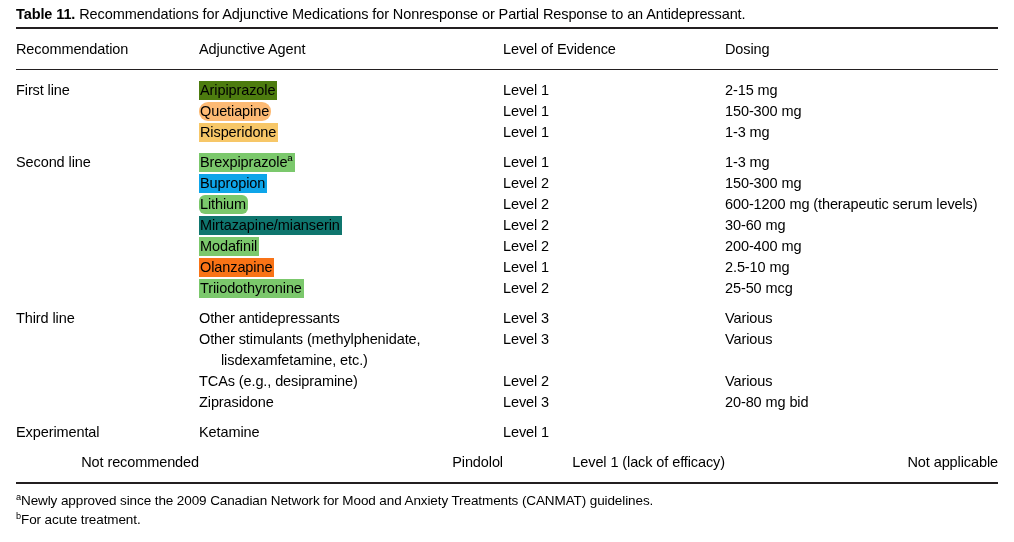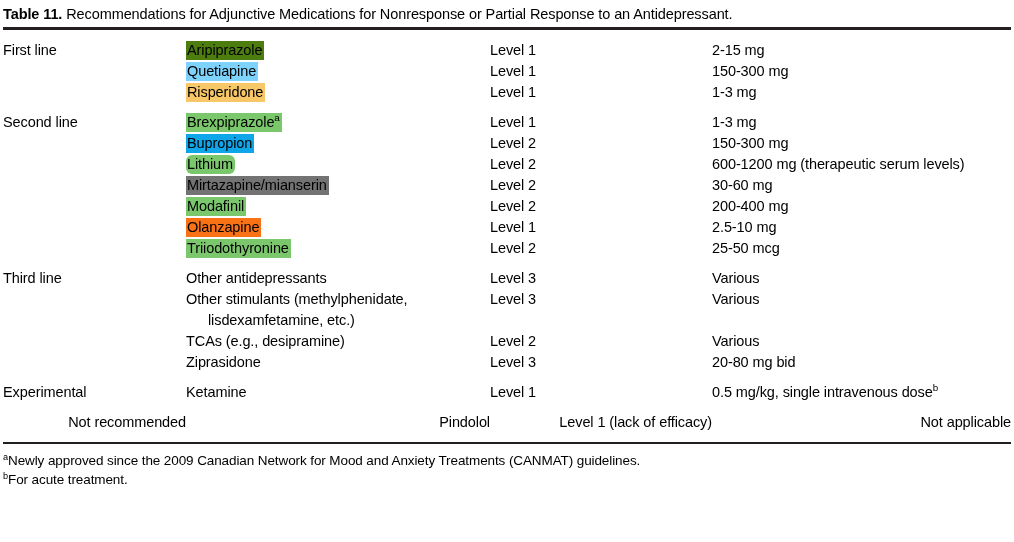--- a/index.html
+++ b/index.html
@@ -13,21 +13,21 @@
     font-family: "Liberation Sans", sans-serif;
     color: #000000;
     overflow: hidden;
   }
 
   .table-figure {
     position: relative;
     width: 1014px;
     height: 542px;
     box-sizing: border-box;
-    padding: 0 3px;
+    padding: 0 16px;
   }
 
   
   .caption {
     font-size: 14.5px;
     line-height: 20px;
     padding-top: 4px;
     padding-bottom: 3px;
     letter-spacing: -0.1px;
     white-space: nowrap;
@@ -102,34 +102,40 @@
 
 <div class="table-figure">
 
   <div class="caption">
     <span class="caption-label">Table 11.</span>
     <span>Recommendations for Adjunctive Medications for Nonresponse or Partial Response to an Antidepressant.</span>
   </div>
 
   <div class="rule-thick"></div>
 
+  <div class="row head-row">
+    <div class="c1">Recommendation</div>
+    <div class="c2">Adjunctive Agent</div>
+    <div class="c3">Level of Evidence</div>
+    <div class="c4">Dosing</div>
+  </div>
 
   <div class="rule-thin"></div>
 
   <div id="table-body">
       <div class="section">
         <div class="row">
           <div class="c1">First line</div>
           <div class="c2"><span class="hl" style="background: #4d7c0f;">Aripiprazole</span></div>
           <div class="c3">Level 1</div>
           <div class="c4">2-15 mg</div>
         </div>
         <div class="row">
           <div class="c1"></div>
-          <div class="c2"><span class="hl" style="background: #7dd3fc;">Quetiapine</span></div>
+          <div class="c2"><span class="hl" style="background: #fdba74; border-radius: 9px;">Quetiapine</span></div>
           <div class="c3">Level 1</div>
           <div class="c4">150-300 mg</div>
         </div>
         <div class="row">
           <div class="c1"></div>
           <div class="c2"><span class="hl" style="background: rgb(247, 199, 104);">Risperidone</span></div>
           <div class="c3">Level 1</div>
           <div class="c4">1-3 mg</div>
         </div>
       </div>
@@ -147,21 +153,21 @@
           <div class="c4">150-300 mg</div>
         </div>
         <div class="row">
           <div class="c1"></div>
           <div class="c2"><span class="hl" style="background: rgb(123, 200, 108); border-radius: 6px;">Lithium</span></div>
           <div class="c3">Level 2</div>
           <div class="c4">600-1200 mg (therapeutic serum levels)</div>
         </div>
         <div class="row">
           <div class="c1"></div>
-          <div class="c2"><span class="hl" style="background: #737373;">Mirtazapine/mianserin</span></div>
+          <div class="c2"><span class="hl" style="background: #0f766e;">Mirtazapine/mianserin</span></div>
           <div class="c3">Level 2</div>
           <div class="c4">30-60 mg</div>
         </div>
         <div class="row">
           <div class="c1"></div>
           <div class="c2"><span class="hl" style="background: rgb(123, 200, 108); margin-top: 24px;">Modafinil</span></div>
           <div class="c3">Level 2</div>
           <div class="c4">200-400 mg</div>
         </div>
         <div class="row">
@@ -201,21 +207,20 @@
           <div class="c2"><span>Ziprasidone</span></div>
           <div class="c3">Level 3</div>
           <div class="c4">20-80 mg bid</div>
         </div>
       </div>
       <div class="section">
         <div class="row">
           <div class="c1">Experimental</div>
           <div class="c2"><span>Ketamine</span></div>
           <div class="c3">Level 1</div>
-          <div class="c4">0.5 mg/kg, single intravenous dose<sup>b</sup></div>
         </div>
       </div>
       <div class="section section-last">
         <div class="row">
           <div class="c1">Not recommended</div>
           <div class="c2"><span>Pindolol</span></div>
           <div class="c3">Level 1 (lack of efficacy)</div>
           <div class="c4">Not applicable</div>
         </div>
       </div>

